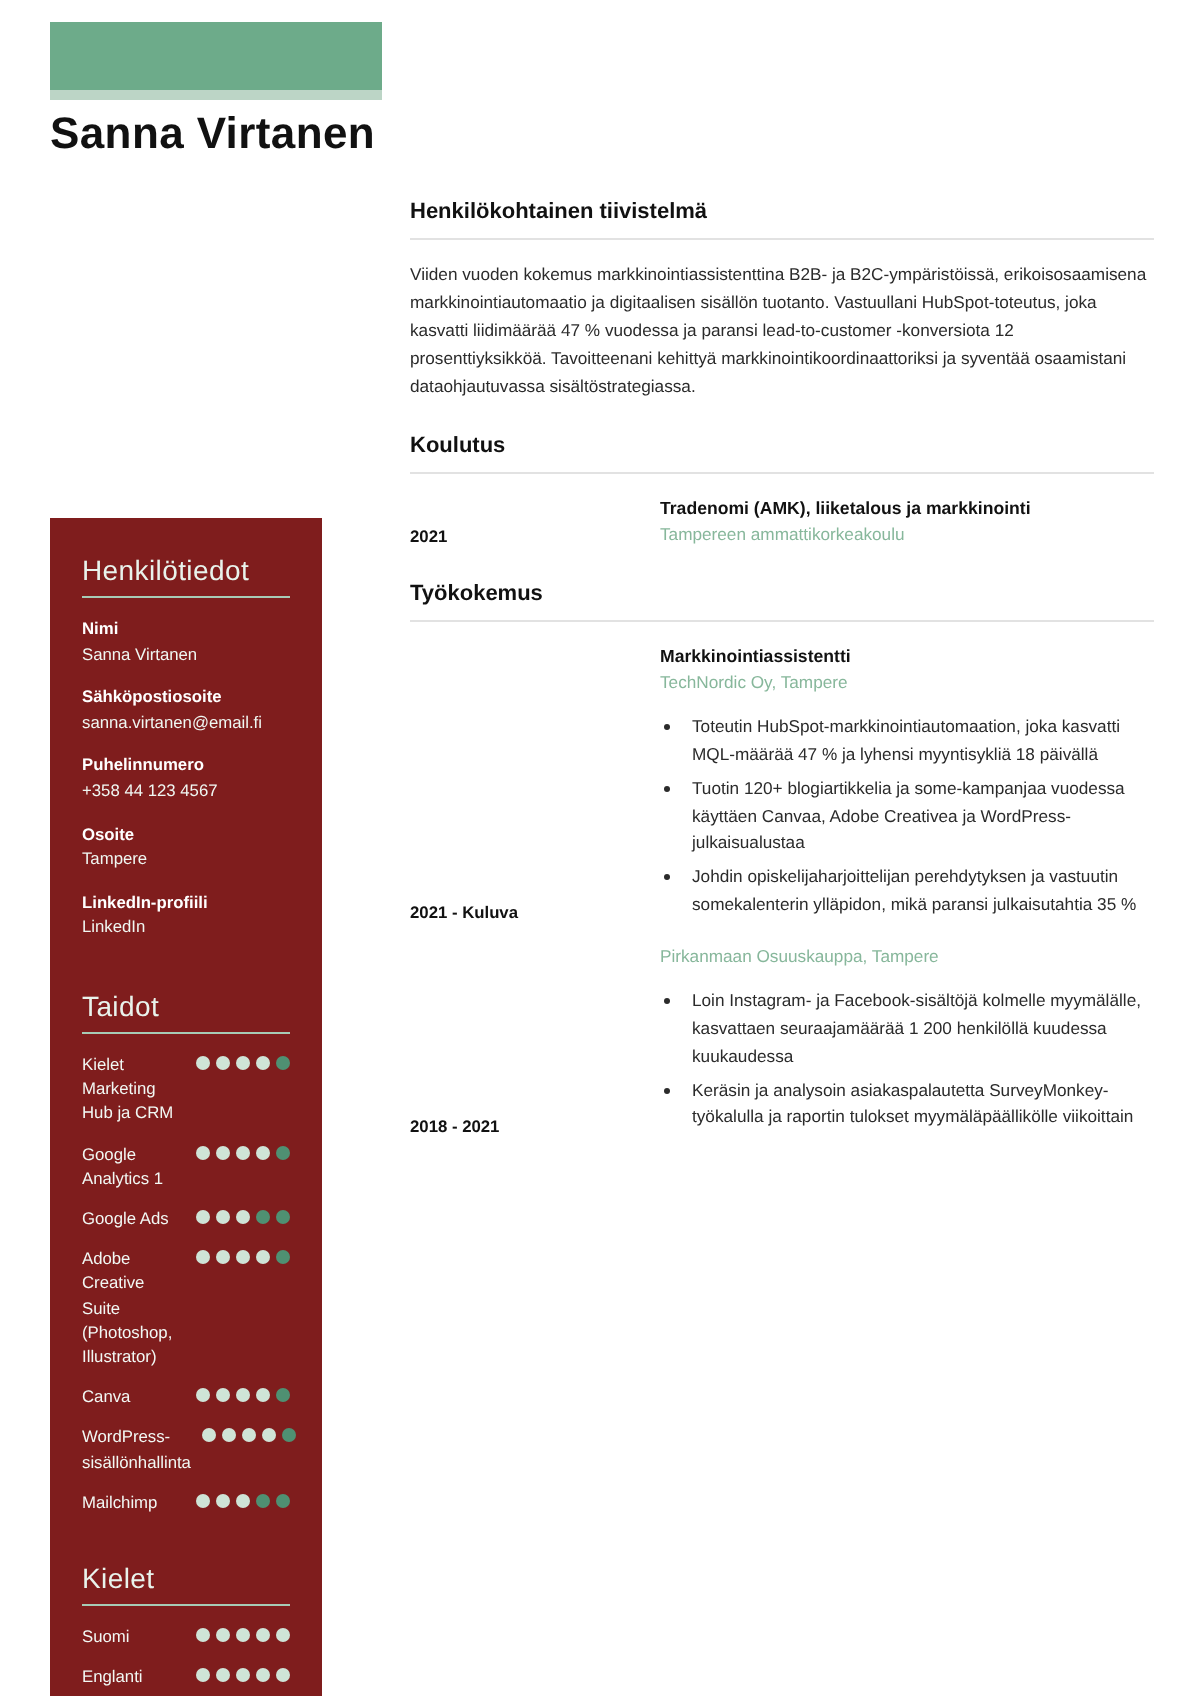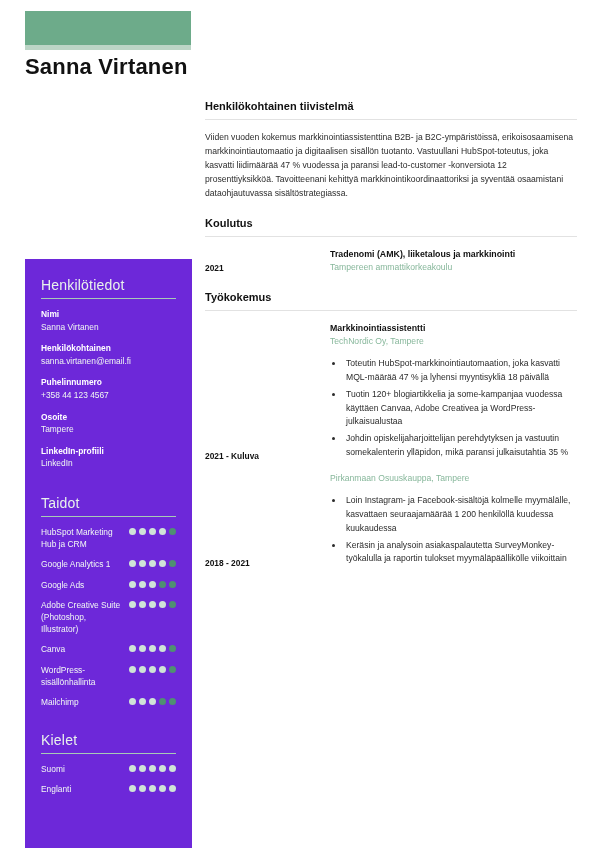--- a/index.html
+++ b/index.html
@@ -40,23 +40,23 @@
     letter-spacing: .2px;
     color: #111111;
     white-space: nowrap;
   }
 
   
   .sidebar {
     position: absolute;
     left: 25px;
     top: 259px;
-    width: 167px;
+    width: 136px;
     bottom: 0;
-    background: #6d28d9;
+    background: #7f1d1d;
     color: #ffffff;
     padding: 14px 16px 10px 16px;
     box-sizing: border-box;
   }
   .side-heading {
     font-size: 14px;
     font-weight: normal;
     color: #e9f3ec;
     margin: 4px 0 5px 0;
     letter-spacing: .2px;
@@ -186,21 +186,21 @@
 
   <div>
     <div class="side-heading">Henkilötiedot</div>
     <div class="side-rule"></div>
     <div id="personal-fields">
         <div class="side-block">
           <div class="side-label">Nimi</div>
           <div class="side-value">Sanna Virtanen</div>
         </div>
         <div class="side-block">
-          <div class="side-label">Henkilökohtainen</div>
+          <div class="side-label">Sähköpostiosoite</div>
           <div class="side-value">sanna.virtanen@email.fi</div>
         </div>
         <div class="side-block">
           <div class="side-label">Puhelinnumero</div>
           <div class="side-value">+358 44 123 4567</div>
         </div>
         <div class="side-block">
           <div class="side-label">Osoite</div>
           <div class="side-value">Tampere</div>
         </div>
@@ -211,21 +211,21 @@
       </div>
   </div>
 
   <div class="side-gap"></div>
 
   <div>
     <div class="side-heading">Taidot</div>
     <div class="side-rule"></div>
     <div id="skills-list">
         <div class="rate-row">
-          <div class="rate-name">HubSpot Marketing Hub ja CRM</div>
+          <div class="rate-name">Kielet Marketing Hub ja CRM</div>
           <div class="dots">
             <span class="dot"></span>
             <span class="dot"></span>
             <span class="dot"></span>
             <span class="dot"></span>
             <span class="dot empty"></span>
           </div>
         </div>
         <div class="rate-row">
           <div class="rate-name">Google Analytics 1</div>

